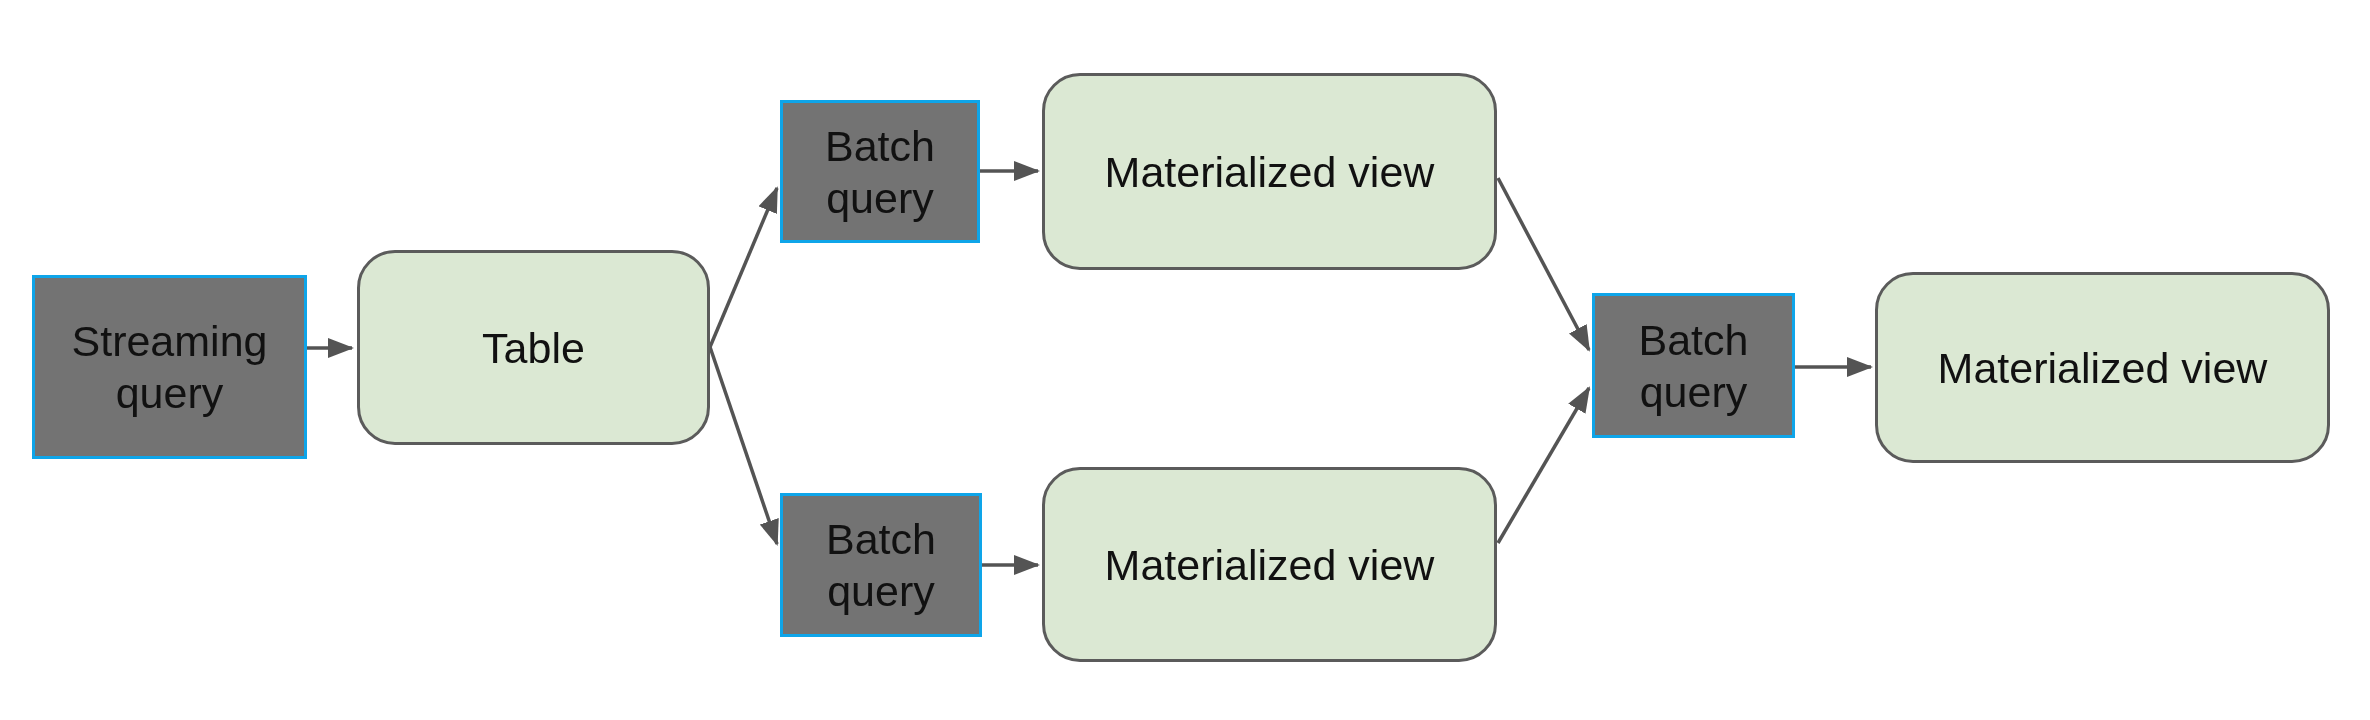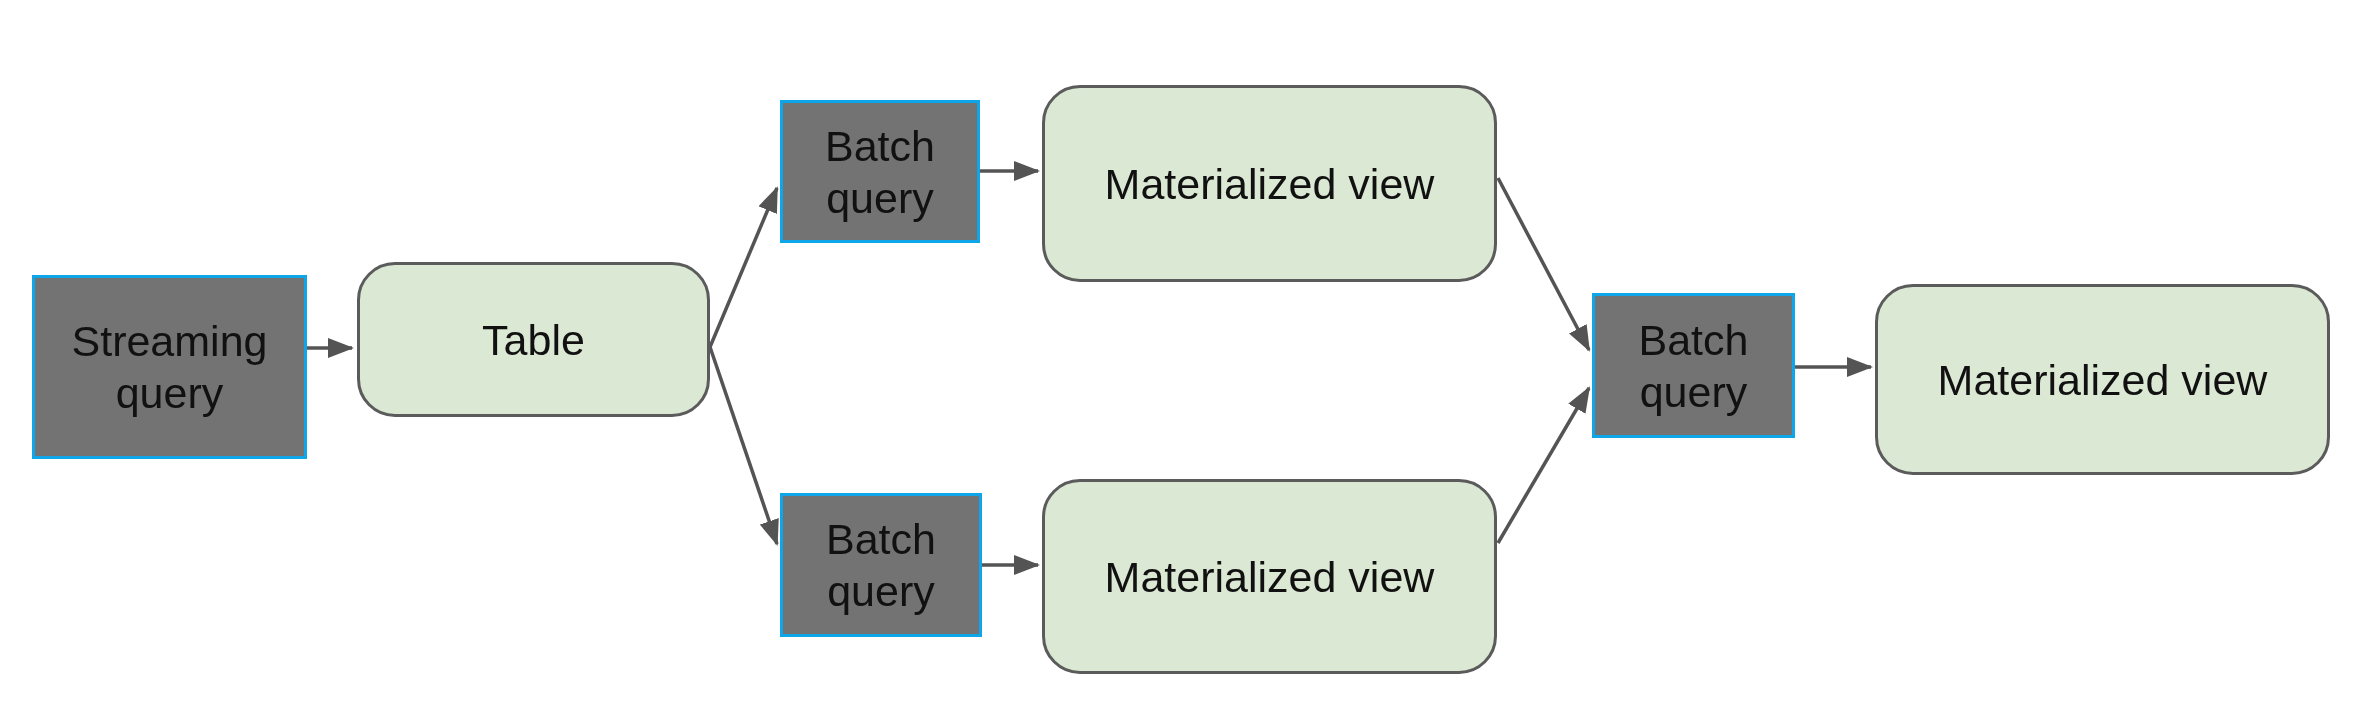--- a/index.html
+++ b/index.html
@@ -31,24 +31,23 @@
   .node.query {
     background: #737373;
     border: 3px solid #0ea5e9;
     border-radius: 0;
     text-align: center;
   }
   .node.entity {
     background: #dbe8d3;
     border: 3px solid #5b5b5b;
     border-radius: 38px;
-    margin-top: 12px;
   }
   .n-streaming     { left: 32px;   top: 275px; width: 275px; height: 184px; }
-  .n-table         { left: 357px;  top: 250px; width: 353px; height: 155px; }
+  .n-table         { left: 357px;  top: 250px; width: 353px; height: 195px; }
   .n-batch-top     { left: 780px;  top: 100px; width: 200px; height: 143px; }
   .n-mv-top        { left: 1042px; top: 73px;  width: 455px; height: 197px; }
   .n-batch-bottom  { left: 780px;  top: 493px; width: 202px; height: 144px; }
   .n-mv-bottom     { left: 1042px; top: 467px; width: 455px; height: 195px; }
   .n-batch-final   { left: 1592px; top: 293px; width: 203px; height: 145px; }
   .n-mv-final      { left: 1875px; top: 272px; width: 455px; height: 191px; }
 </style>
 </head>
 <body>
 

